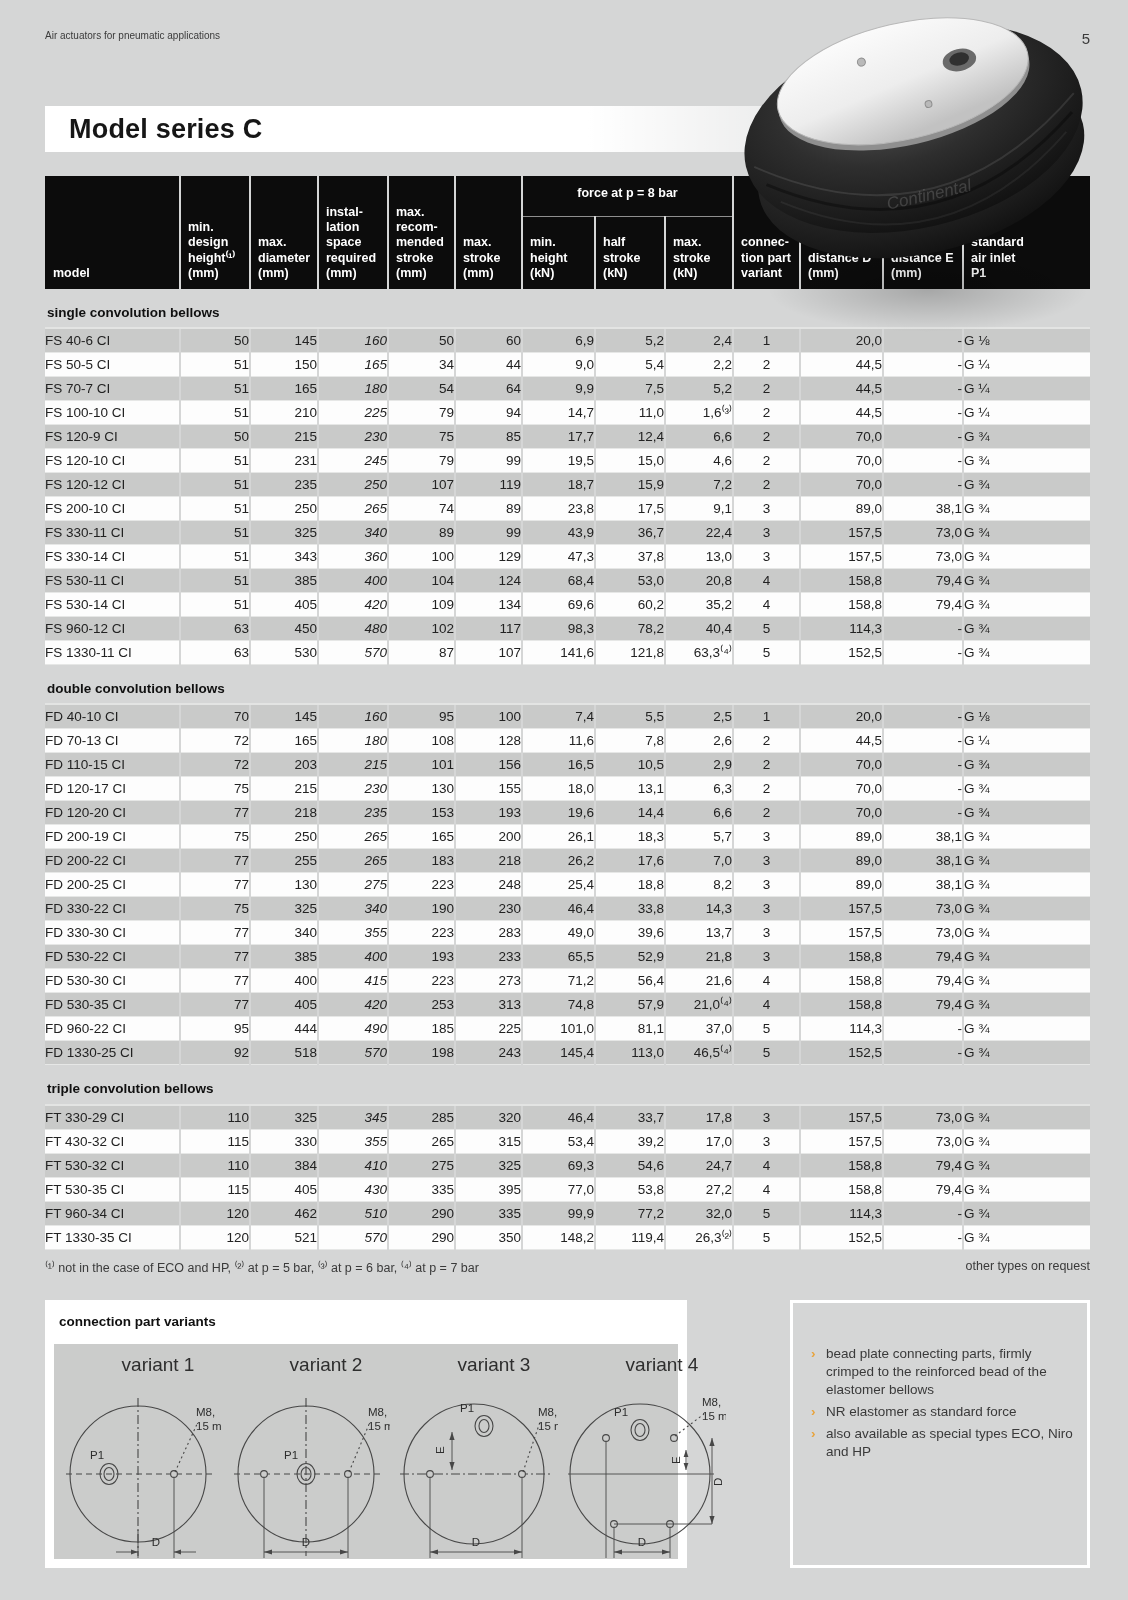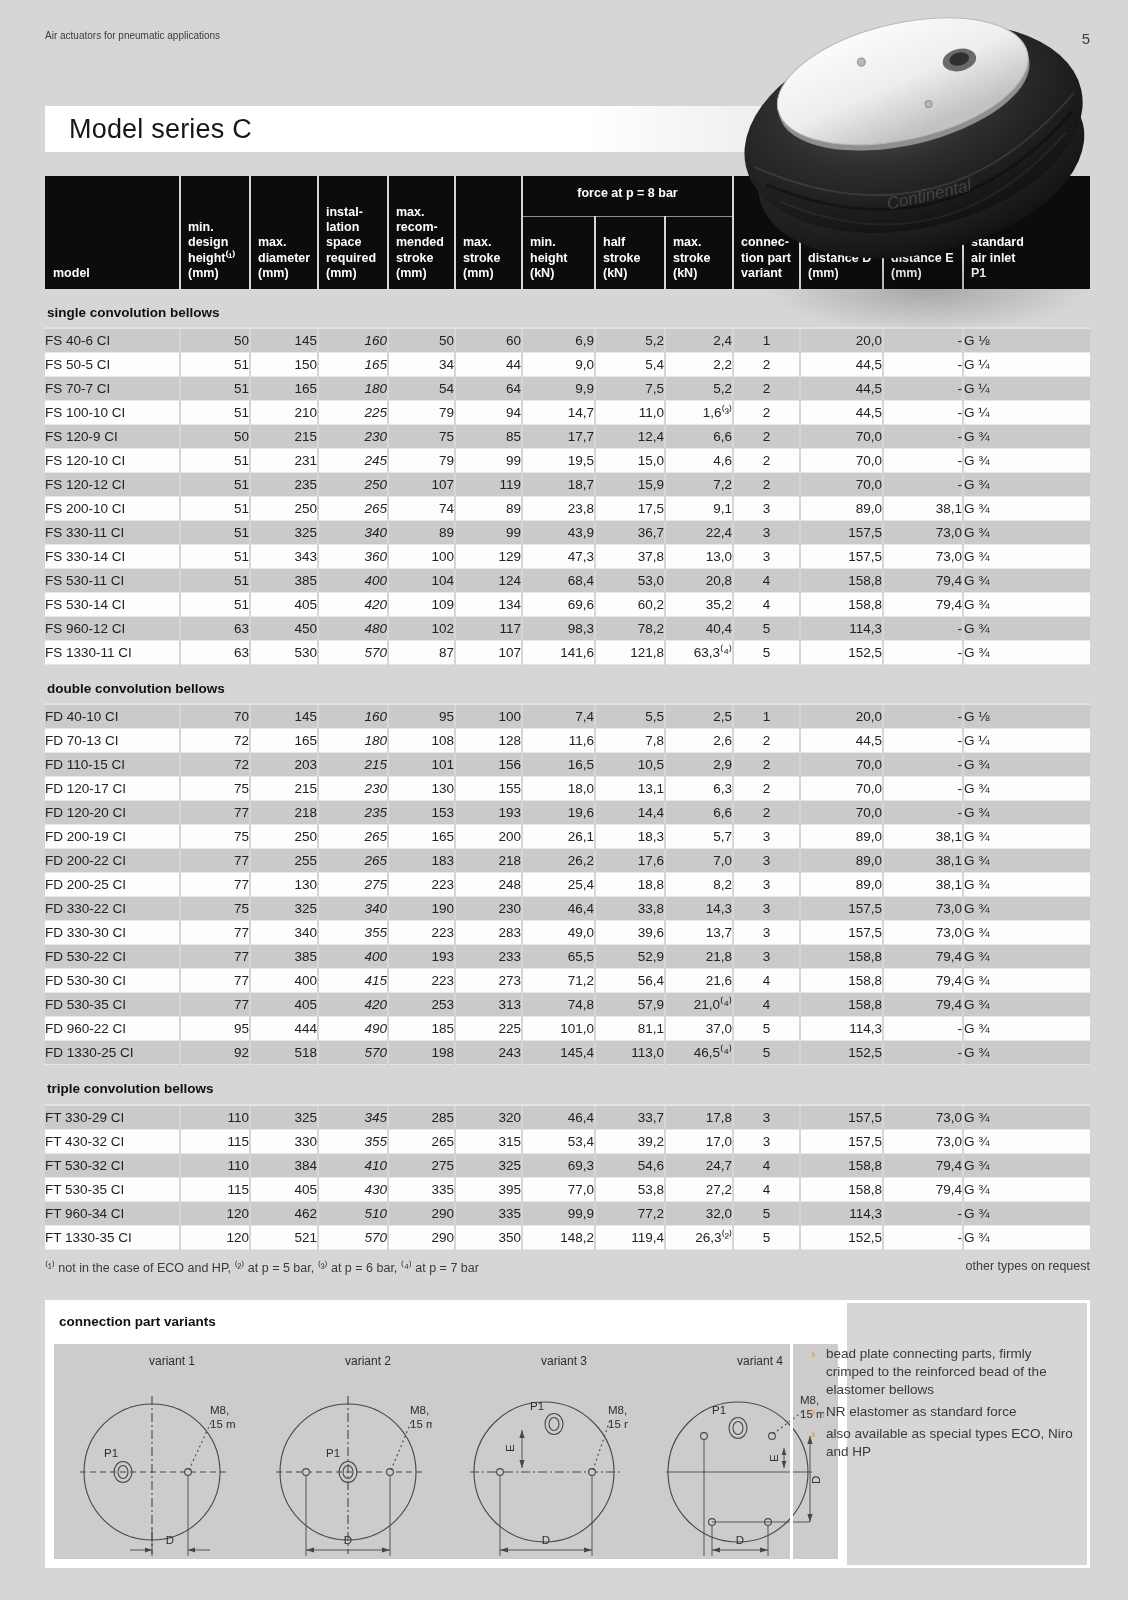--- a/index.html
+++ b/index.html
@@ -12,21 +12,21 @@
   
   .doc-header{position:absolute;left:45px;top:30px;font-size:10px;color:#3b3b3b;z-index:4;}
   .page-number{position:absolute;right:38px;top:30px;font-size:15px;color:#3b3b3b;z-index:4;}
 
   
   .title-band{
     position:absolute;left:45px;top:106px;width:1045px;height:46px;z-index:1;
     background:linear-gradient(90deg,#ffffff 0%,#ffffff 52%,rgba(255,255,255,0) 93%);
   }
   .title-band .title{
-    padding-left:24px;line-height:47px;font-size:27px;font-weight:normal;color:#161616;letter-spacing:.2px;
+    padding-left:24px;line-height:47px;font-size:27px;font-weight:bold;color:#161616;letter-spacing:.2px;
   }
 
   
   .photo{position:absolute;right:28px;top:-10px;width:372px;height:345px;z-index:3;}
 
   
   .table-wrap{position:absolute;left:45px;top:176px;width:1045px;z-index:2;}
   table.spec{border-collapse:collapse;table-layout:fixed;width:1045px;}
   table.spec th{
     background:#0c0c0c;color:#ffffff;font-size:12.5px;font-weight:bold;
@@ -63,25 +63,25 @@
   td.c11{text-align:right;padding-right:40px;}
   td.c12{text-align:left;padding-left:32px;}
   tr.section-row td{
     background:transparent;border:none;border-bottom:2px solid #e3e4e3;
     font-weight:bold;font-size:13.5px;color:#101010;
     padding:16px 0 6px 2px;height:auto;line-height:1.2;
   }
   .footnote-row{display:flex;justify-content:space-between;margin-top:9px;font-size:12.5px;color:#3a3a3a;}
 
   
-  .variants-panel{position:absolute;left:45px;top:1300px;width:802px;height:268px;background:#ffffff;z-index:2;}
+  .variants-panel{position:absolute;left:45px;top:1300px;width:642px;height:268px;background:#ffffff;z-index:2;}
   .variants-title{font-weight:bold;font-size:13.5px;color:#101010;padding:14px 0 0 14px;}
   .variants-inner{position:absolute;left:9px;right:9px;top:44px;bottom:9px;background:#cbcccb;display:flex;}
   .variant-col{flex:1;text-align:center;padding-top:10px;}
-  .variant-label{font-size:12px;color:#2e2e2e;margin-bottom:10px;padding-left:40px;}
+  .variant-label{font-size:19px;color:#2e2e2e;margin-bottom:4px;padding-left:40px;}
   .variant-col svg{display:block;margin:0 auto;}
 
   .notes-panel{
     position:absolute;left:790px;top:1300px;width:300px;height:268px;z-index:2;
     border:3px solid #ffffff;box-sizing:border-box;padding:42px 14px 0 18px;
   }
   .note-item{position:relative;padding-left:15px;font-size:13.5px;color:#3a3a3a;line-height:1.33;margin-bottom:4px;}
   .note-chevron{position:absolute;left:0;top:0;color:#e8a33c;font-weight:bold;}
 
   svg text{font-family:"Liberation Sans", sans-serif;}

